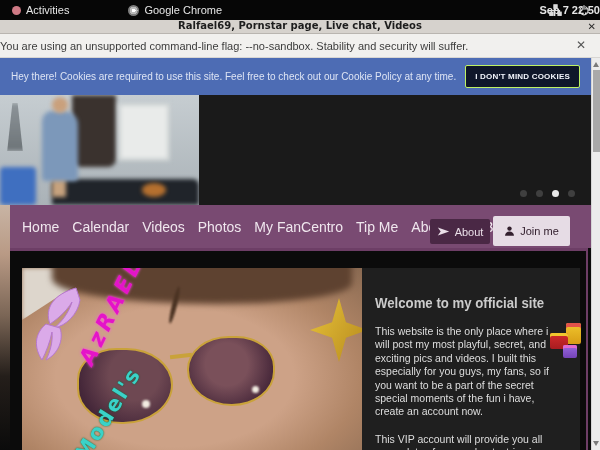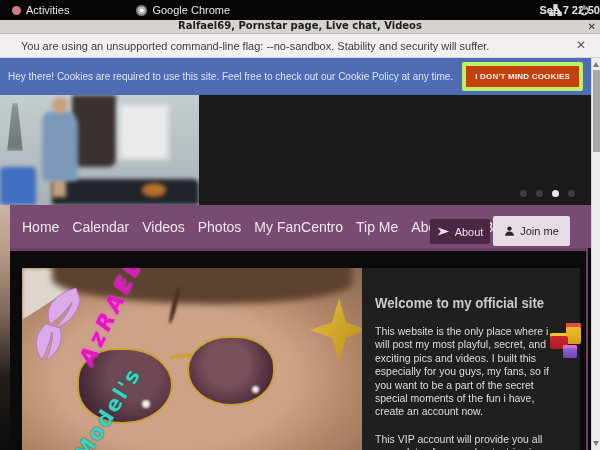--- a/index.html
+++ b/index.html
@@ -4,49 +4,49 @@
 <style>
   * { margin:0; padding:0; box-sizing:border-box; }
   html,body { width:600px; height:450px; overflow:hidden; background:#000; }
   body { font-family:"Liberation Sans", sans-serif; position:relative; }
   #screen { position:absolute; inset:0; width:600px; height:450px; background:#0b0b0b; overflow:hidden; }
 
   
   .topbar { position:absolute; left:0; top:0; width:600px; height:20px; background:#060606; color:#e6e6e6; font-size:11px; display:flex; align-items:center; }
   .topbar .seg { display:flex; align-items:center; gap:5px; }
   .activities-seg { margin-left:12px;justify-content:center; }
-  .chrome-seg { margin-left:40px;padding-left:27px; }
+  .chrome-seg { margin-left:32px;padding-left:27px; }
   .pink-dot { width:9px; height:9px; border-radius:50%; background:var(--activities-dot,#cf7a85); }
   .chrome-ball { width:11px; height:11px; border-radius:50%; background:radial-gradient(circle at 50% 50%, #fff 0 2px, #b9b9b9 2px 4px, #7e7e7e 4px 6px); }
   .clock { position:absolute; left:0; right:0; text-align:right; font-weight:bold; font-size:11px;padding-left:24px; }
   .tray { position:absolute; right:10px; top:0; height:20px; display:flex; align-items:center; gap:16px; }
   .tray svg { display:block; }
 
   
   .titlebar { position:absolute; left:0; top:20px; width:600px; height:14px; background:#d6d2cd; border-bottom:1px solid #b9b5b0; color:#1d1d1d; font-size:10px; font-weight:bold; display:flex; align-items:flex-start; justify-content:center; font-family:"DejaVu Sans", sans-serif; }
   .titlebar-close { position:absolute; right:4px; top:1px; font-size:10px; font-weight:bold; color:#2b2b2b; cursor:default; }
 
   
-  .warnbar { position:absolute; left:0; top:34px; width:600px; height:24px; background:#f1f0ee; border-bottom:1px solid #d8d6d3; color:#3c3c3c; font-size:11px; display:flex; align-items:center; padding-left:21px; }
+  .warnbar { position:absolute; left:0; top:34px; width:600px; height:24px; background:#f1f0ee; border-bottom:1px solid #d8d6d3; color:#3c3c3c; font-size:11px; display:flex; align-items:center; padding-left:0; }
   .warn-close { position:absolute; right:14px; top:4px; font-size:12px; color:#555; }
 
   
   .viewport { position:absolute; left:0; top:58px; width:591px; height:392px; background:#0b0b0b; overflow:hidden; }
 
   
   .scrollbar { position:absolute; right:0; top:58px; width:9px; height:392px; background:#ececec; border-left:1px solid #d6d6d6; }
   .sb-thumb { position:absolute; left:1px; top:12px; width:7px; height:82px; background:#a9a9a9; }
   .sb-arrow { position:absolute; left:1px; width:0; height:0; border-left:3.5px solid transparent; border-right:3.5px solid transparent; }
   .sb-up { top:4px; border-bottom:5px solid #7a7a7a; }
   .sb-down { bottom:4px; border-top:5px solid #7a7a7a; }
 
   
   .cookiebar { position:absolute; left:0; top:0; width:591px; height:37px; background:var(--cookie-blue,#4d6cb4); display:flex; align-items:center; justify-content:center; gap:9px; }
   .cookie-msg { color:#dde4f4; font-size:10px; }
-  .cookie-btn { background:#c2410c; border:4px solid #bef264; border-radius:2px; color:#f2f5fb; font-size:8px; font-weight:bold; padding:6px 9px; letter-spacing:.2px; }
+  .cookie-btn { background:#0f172a; border:1px solid #bef264; border-radius:2px; color:#f2f5fb; font-size:8px; font-weight:bold; padding:6px 9px; letter-spacing:.2px; }
 
   
   .header { position:absolute; left:0; top:37px; width:591px; height:110px; background:#1a1a1a; overflow:hidden; }
   .header-photo { position:absolute; left:0; top:0; width:199px; height:110px; overflow:hidden; background:linear-gradient(#c6cdd1,#aab2b7); }
   .hp { position:absolute; filter:blur(2px); }
   .hp-curtain { left:72px; top:0; width:44px; height:72px; background:#3a322e; border-radius:0 0 8px 8px; }
   .hp-window { left:118px; top:8px; width:52px; height:58px; background:#e9ebea; box-shadow:inset 0 0 0 3px #cfd4d4; }
   .hp-lamp { left:2px; top:8px; width:26px; height:48px; background:linear-gradient(#8d9499,#6d7478); clip-path:polygon(40% 0,60% 0,80% 100%,20% 100%); }
   .hp-figure-shirt { left:42px; top:16px; width:36px; height:70px; background:#7c98ba; border-radius:10px 14px 4px 4px; }
   .hp-figure-head { left:52px; top:2px; width:16px; height:16px; border-radius:50%; background:#c9a07c; }

